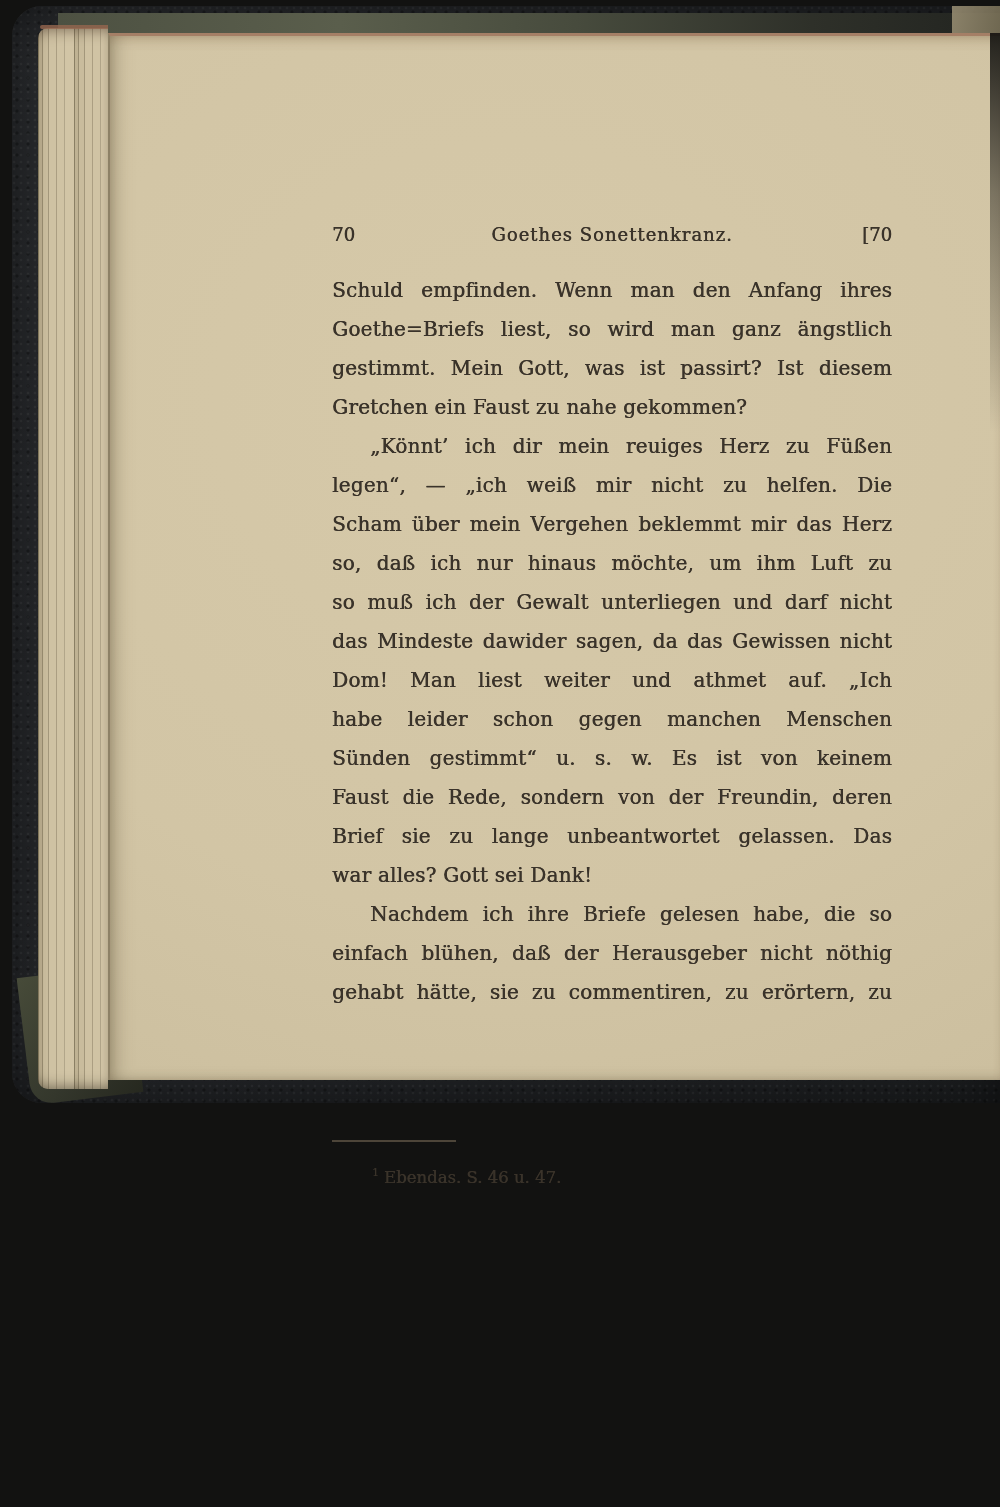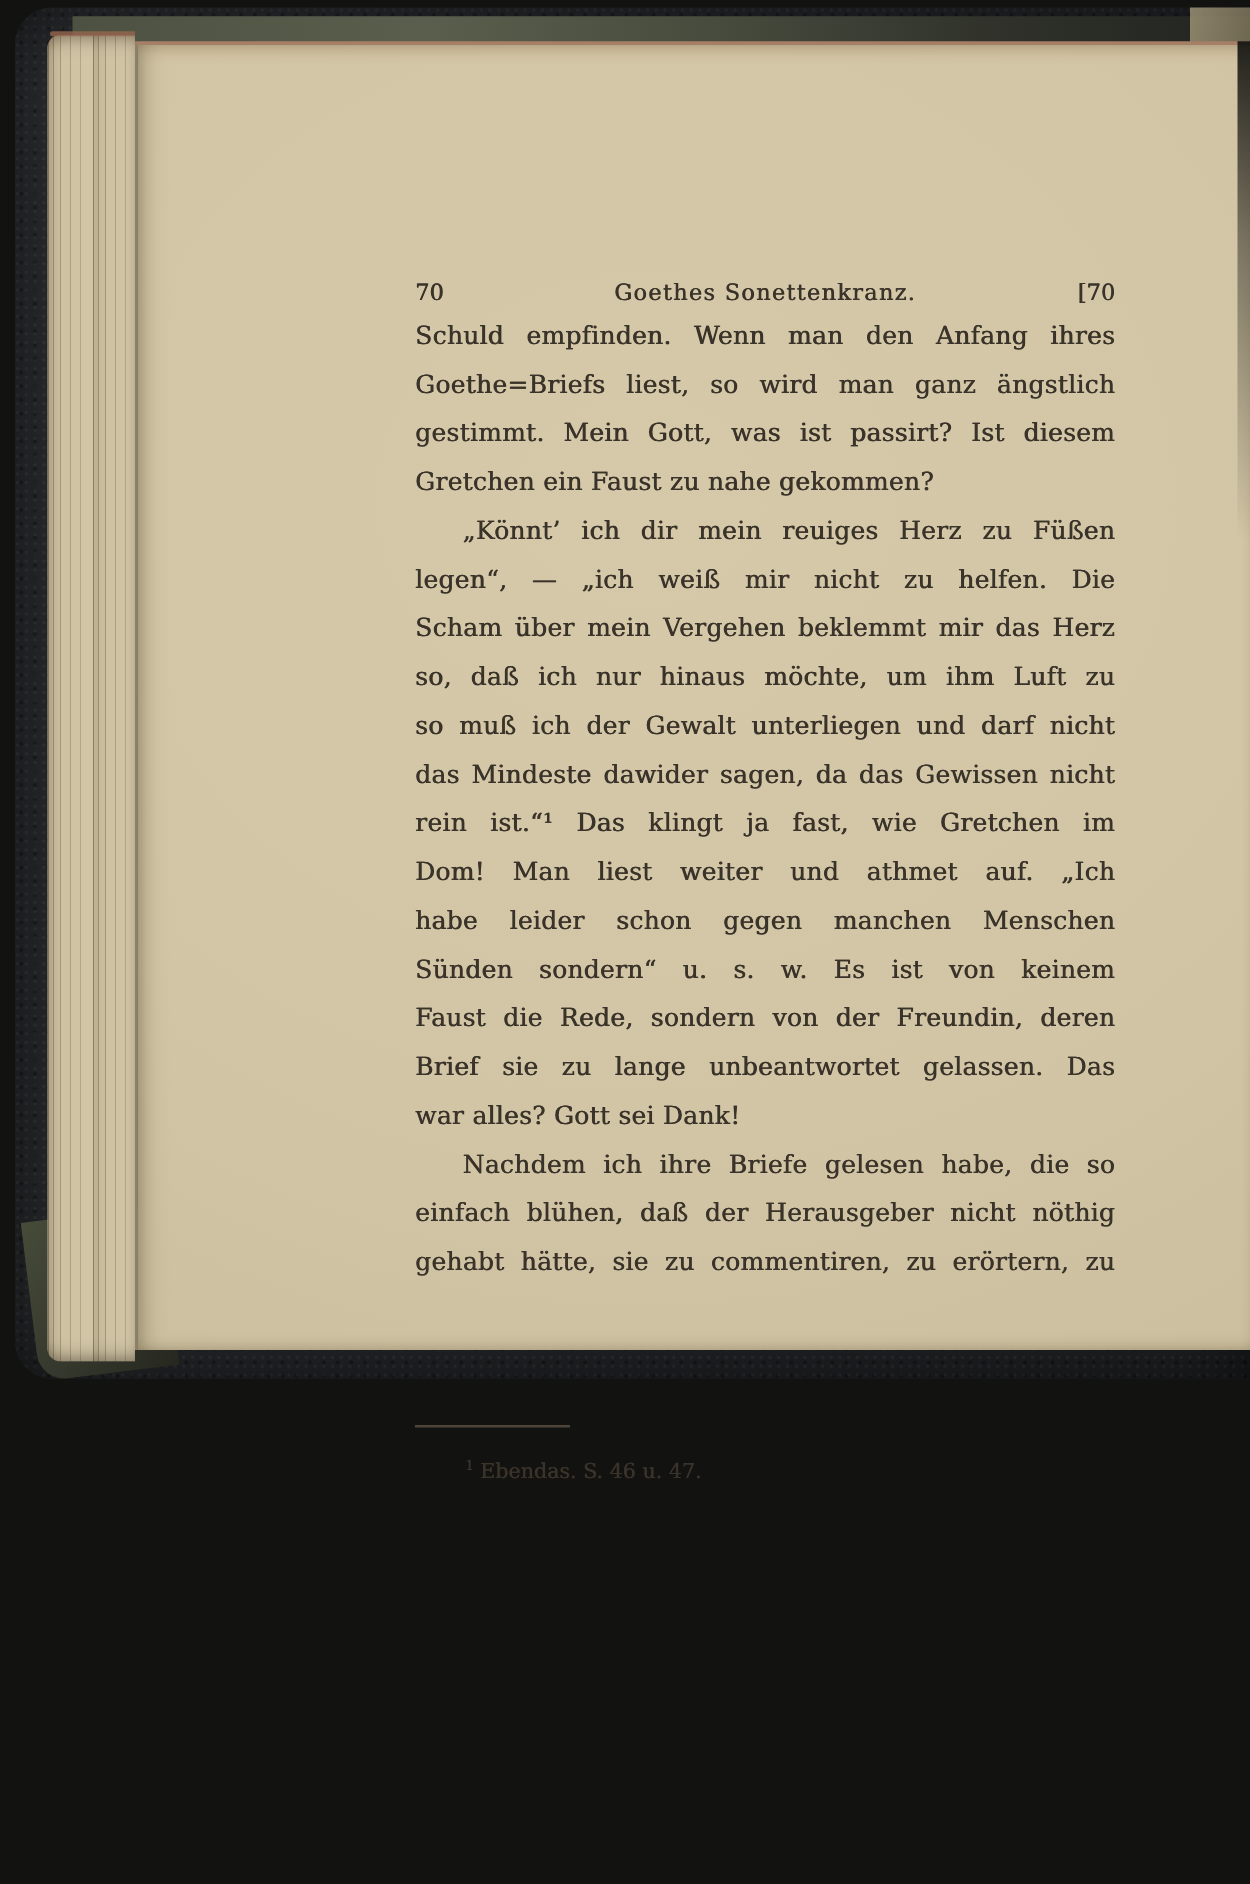--- a/index.html
+++ b/index.html
@@ -81,21 +81,21 @@
   }
   .page-header {
     position: relative; height: 26px;
     font-size: 18px; line-height: 24px;
     text-shadow: 0.45px 0 0 currentColor;
   }
   .page-header .pnum-left  { position: absolute; left: 0;  top: 0; }
   .page-header .run-title  { display: block; width: 100%; text-align: center; letter-spacing: 1px; }
   .page-header .pnum-right { position: absolute; right: 0; top: 0; }
 
-  .page-body { }
+  .page-body { margin-top: 22px; }
   .line {
     height: 39px; line-height: 39px;
     font-size: 20px; letter-spacing: 0.2px;
     text-align: justify; text-align-last: justify;
     text-shadow: 0.45px 0 0 currentColor;
     white-space: normal; overflow: hidden;
   }
   .line.indent  { text-indent: 38px; }
   .line.endline { text-align-last: left; }
 
@@ -134,24 +134,23 @@
           <div class="line">Schuld empfinden. Wenn man den Anfang ihres</div>
           <div class="line">Goethe=Briefs liest, so wird man ganz ängstlich</div>
           <div class="line">gestimmt. Mein Gott, was ist passirt? Ist diesem</div>
           <div class="line endline">Gretchen ein Faust zu nahe gekommen?</div>
           <div class="line indent">„Könnt’ ich dir mein reuiges Herz zu Füßen</div>
           <div class="line">legen“, — „ich weiß mir nicht zu helfen. Die</div>
           <div class="line">Scham über mein Vergehen beklemmt mir das Herz</div>
           <div class="line">so, daß ich nur hinaus möchte, um ihm Luft zu</div>
           <div class="line">so muß ich der Gewalt unterliegen und darf nicht</div>
           <div class="line">das Mindeste dawider sagen, da das Gewissen nicht</div>
-          <div class="line">rein ist.“¹ Das klingt ja fast, wie Gretchen im</div>
           <div class="line">Dom! Man liest weiter und athmet auf. „Ich</div>
           <div class="line">habe leider schon gegen manchen Menschen ähnliche</div>
-          <div class="line">Sünden sondern“ u. s. w. Es ist von keinem</div>
+          <div class="line">Sünden gestimmt“ u. s. w. Es ist von keinem</div>
           <div class="line">Faust die Rede, sondern von der Freundin, deren</div>
           <div class="line">Brief sie zu lange unbeantwortet gelassen. Das</div>
           <div class="line endline">war alles? Gott sei Dank!</div>
           <div class="line indent">Nachdem ich ihre Briefe gelesen habe, die so</div>
           <div class="line">einfach blühen, daß der Herausgeber nicht nöthig</div>
           <div class="line">gehabt hätte, sie zu commentiren, zu erörtern, zu</div>
         </div>
 
       <div class="footnote-rule"></div>
       <div class="footnote">

